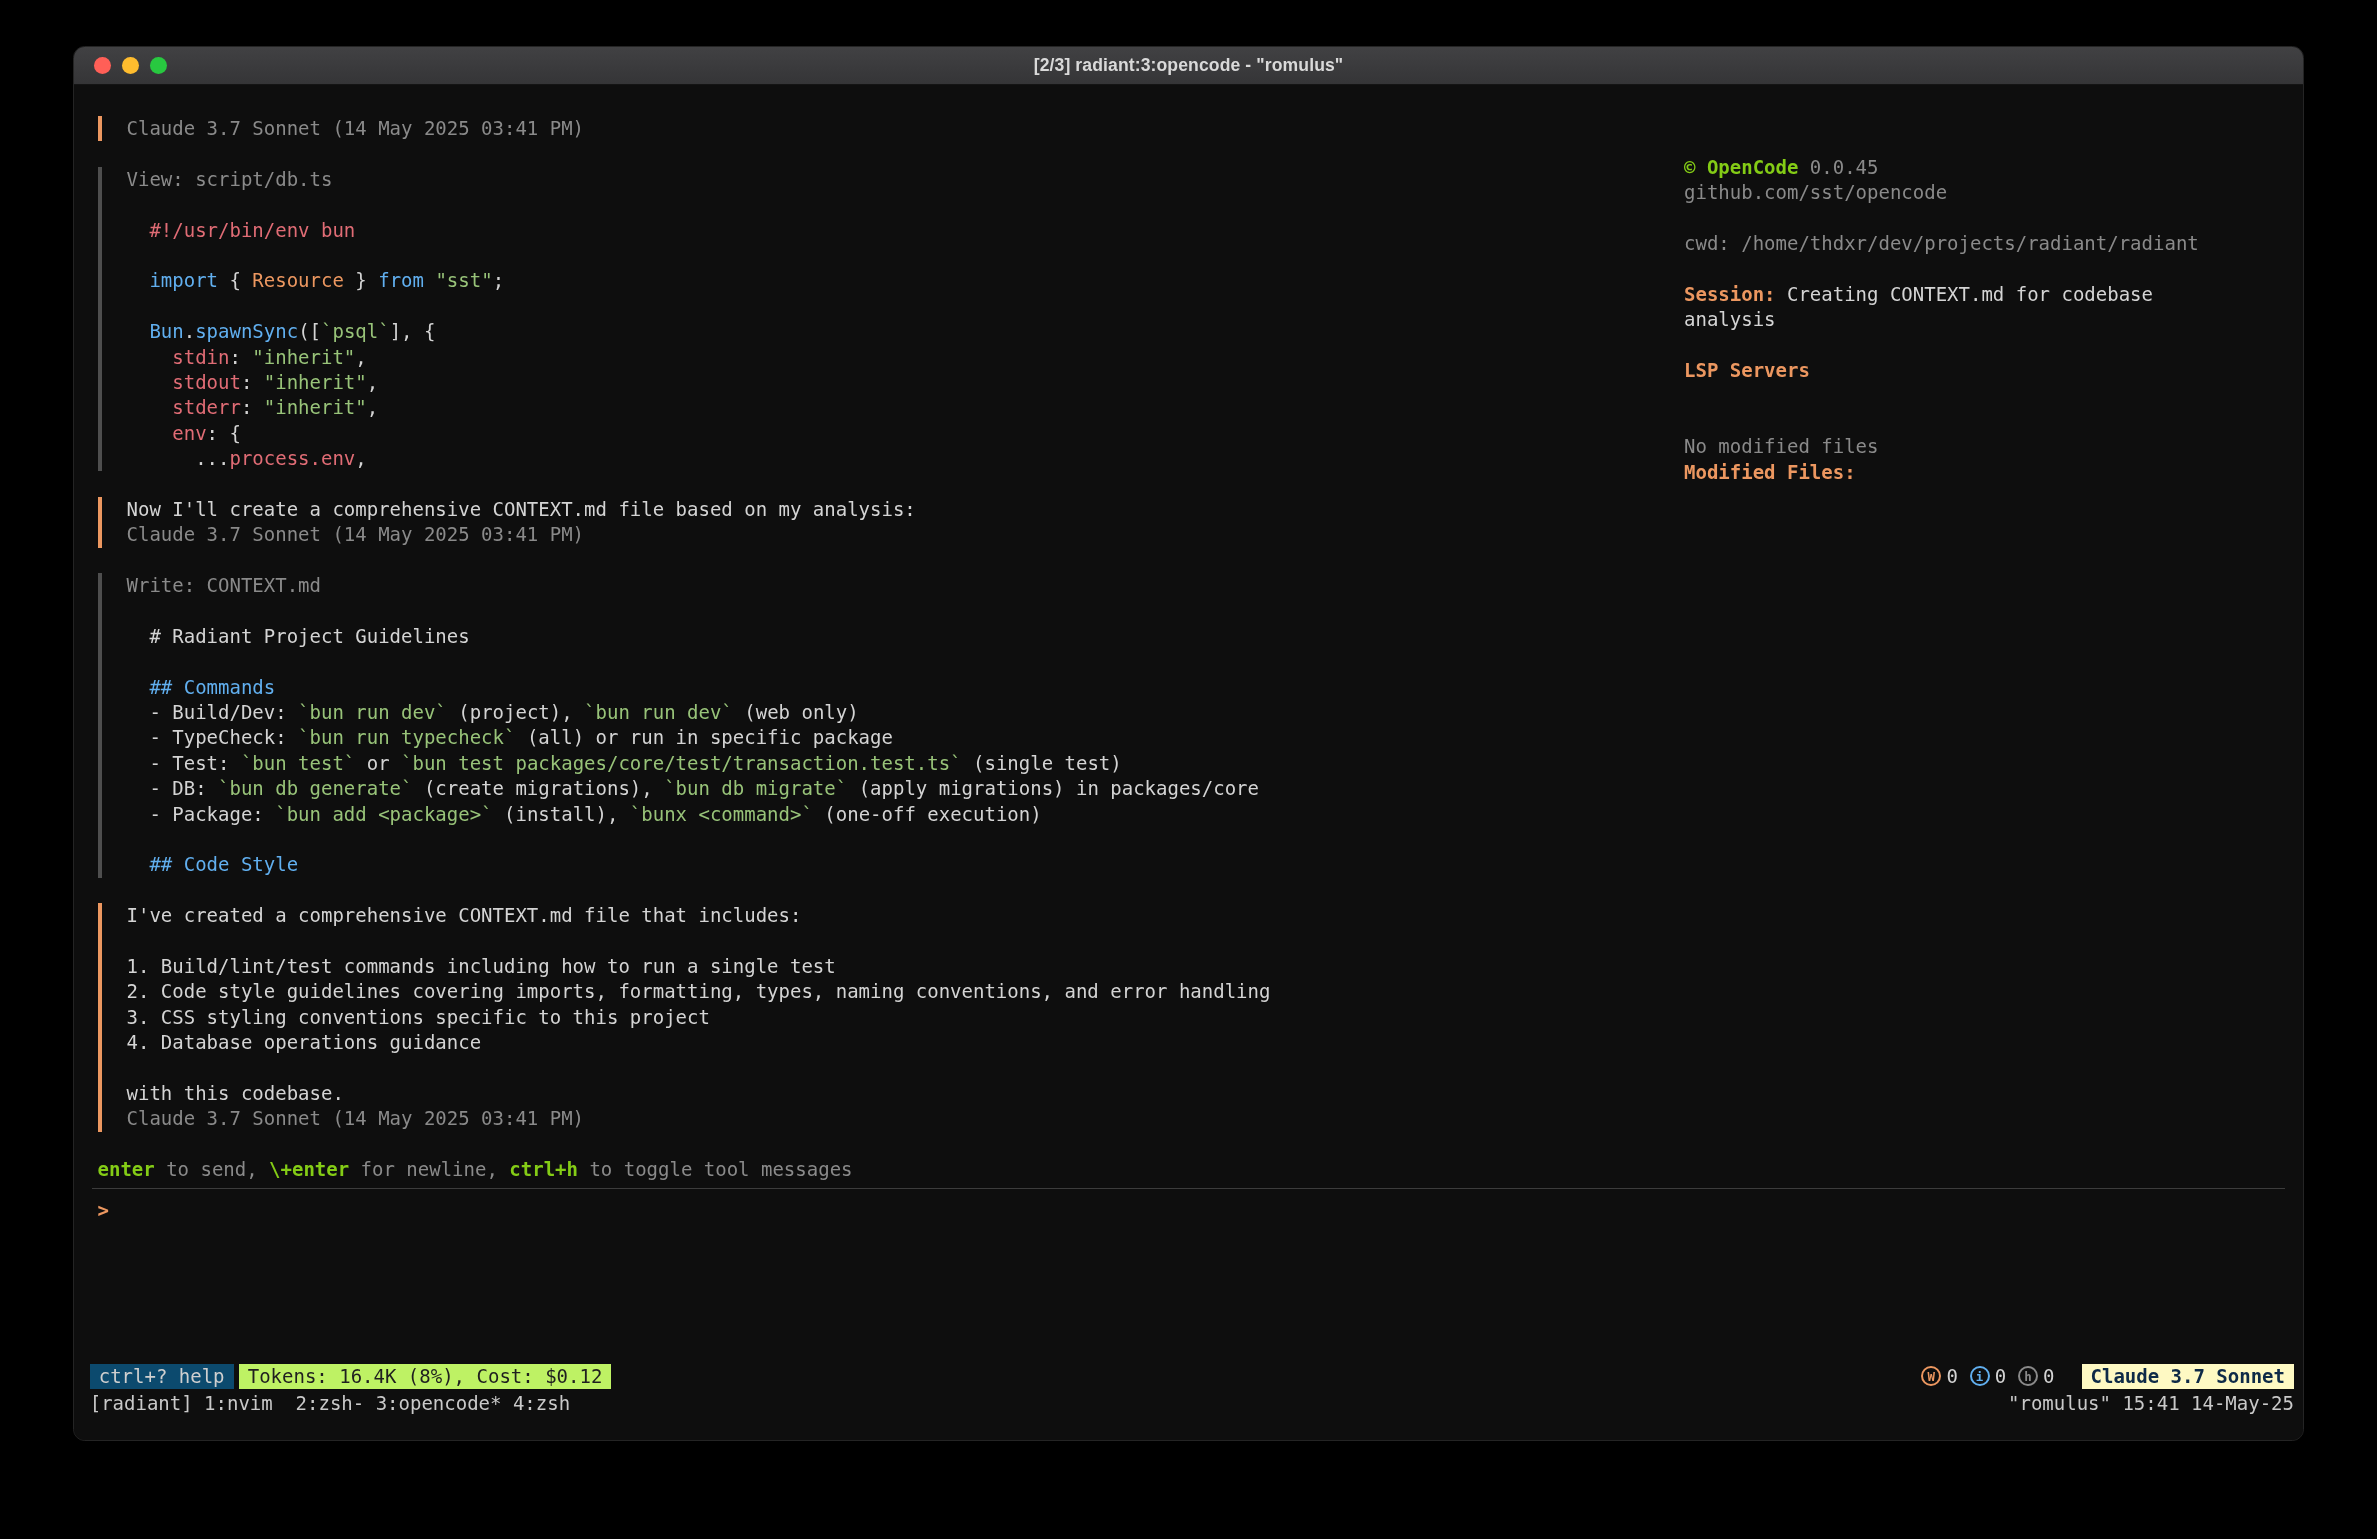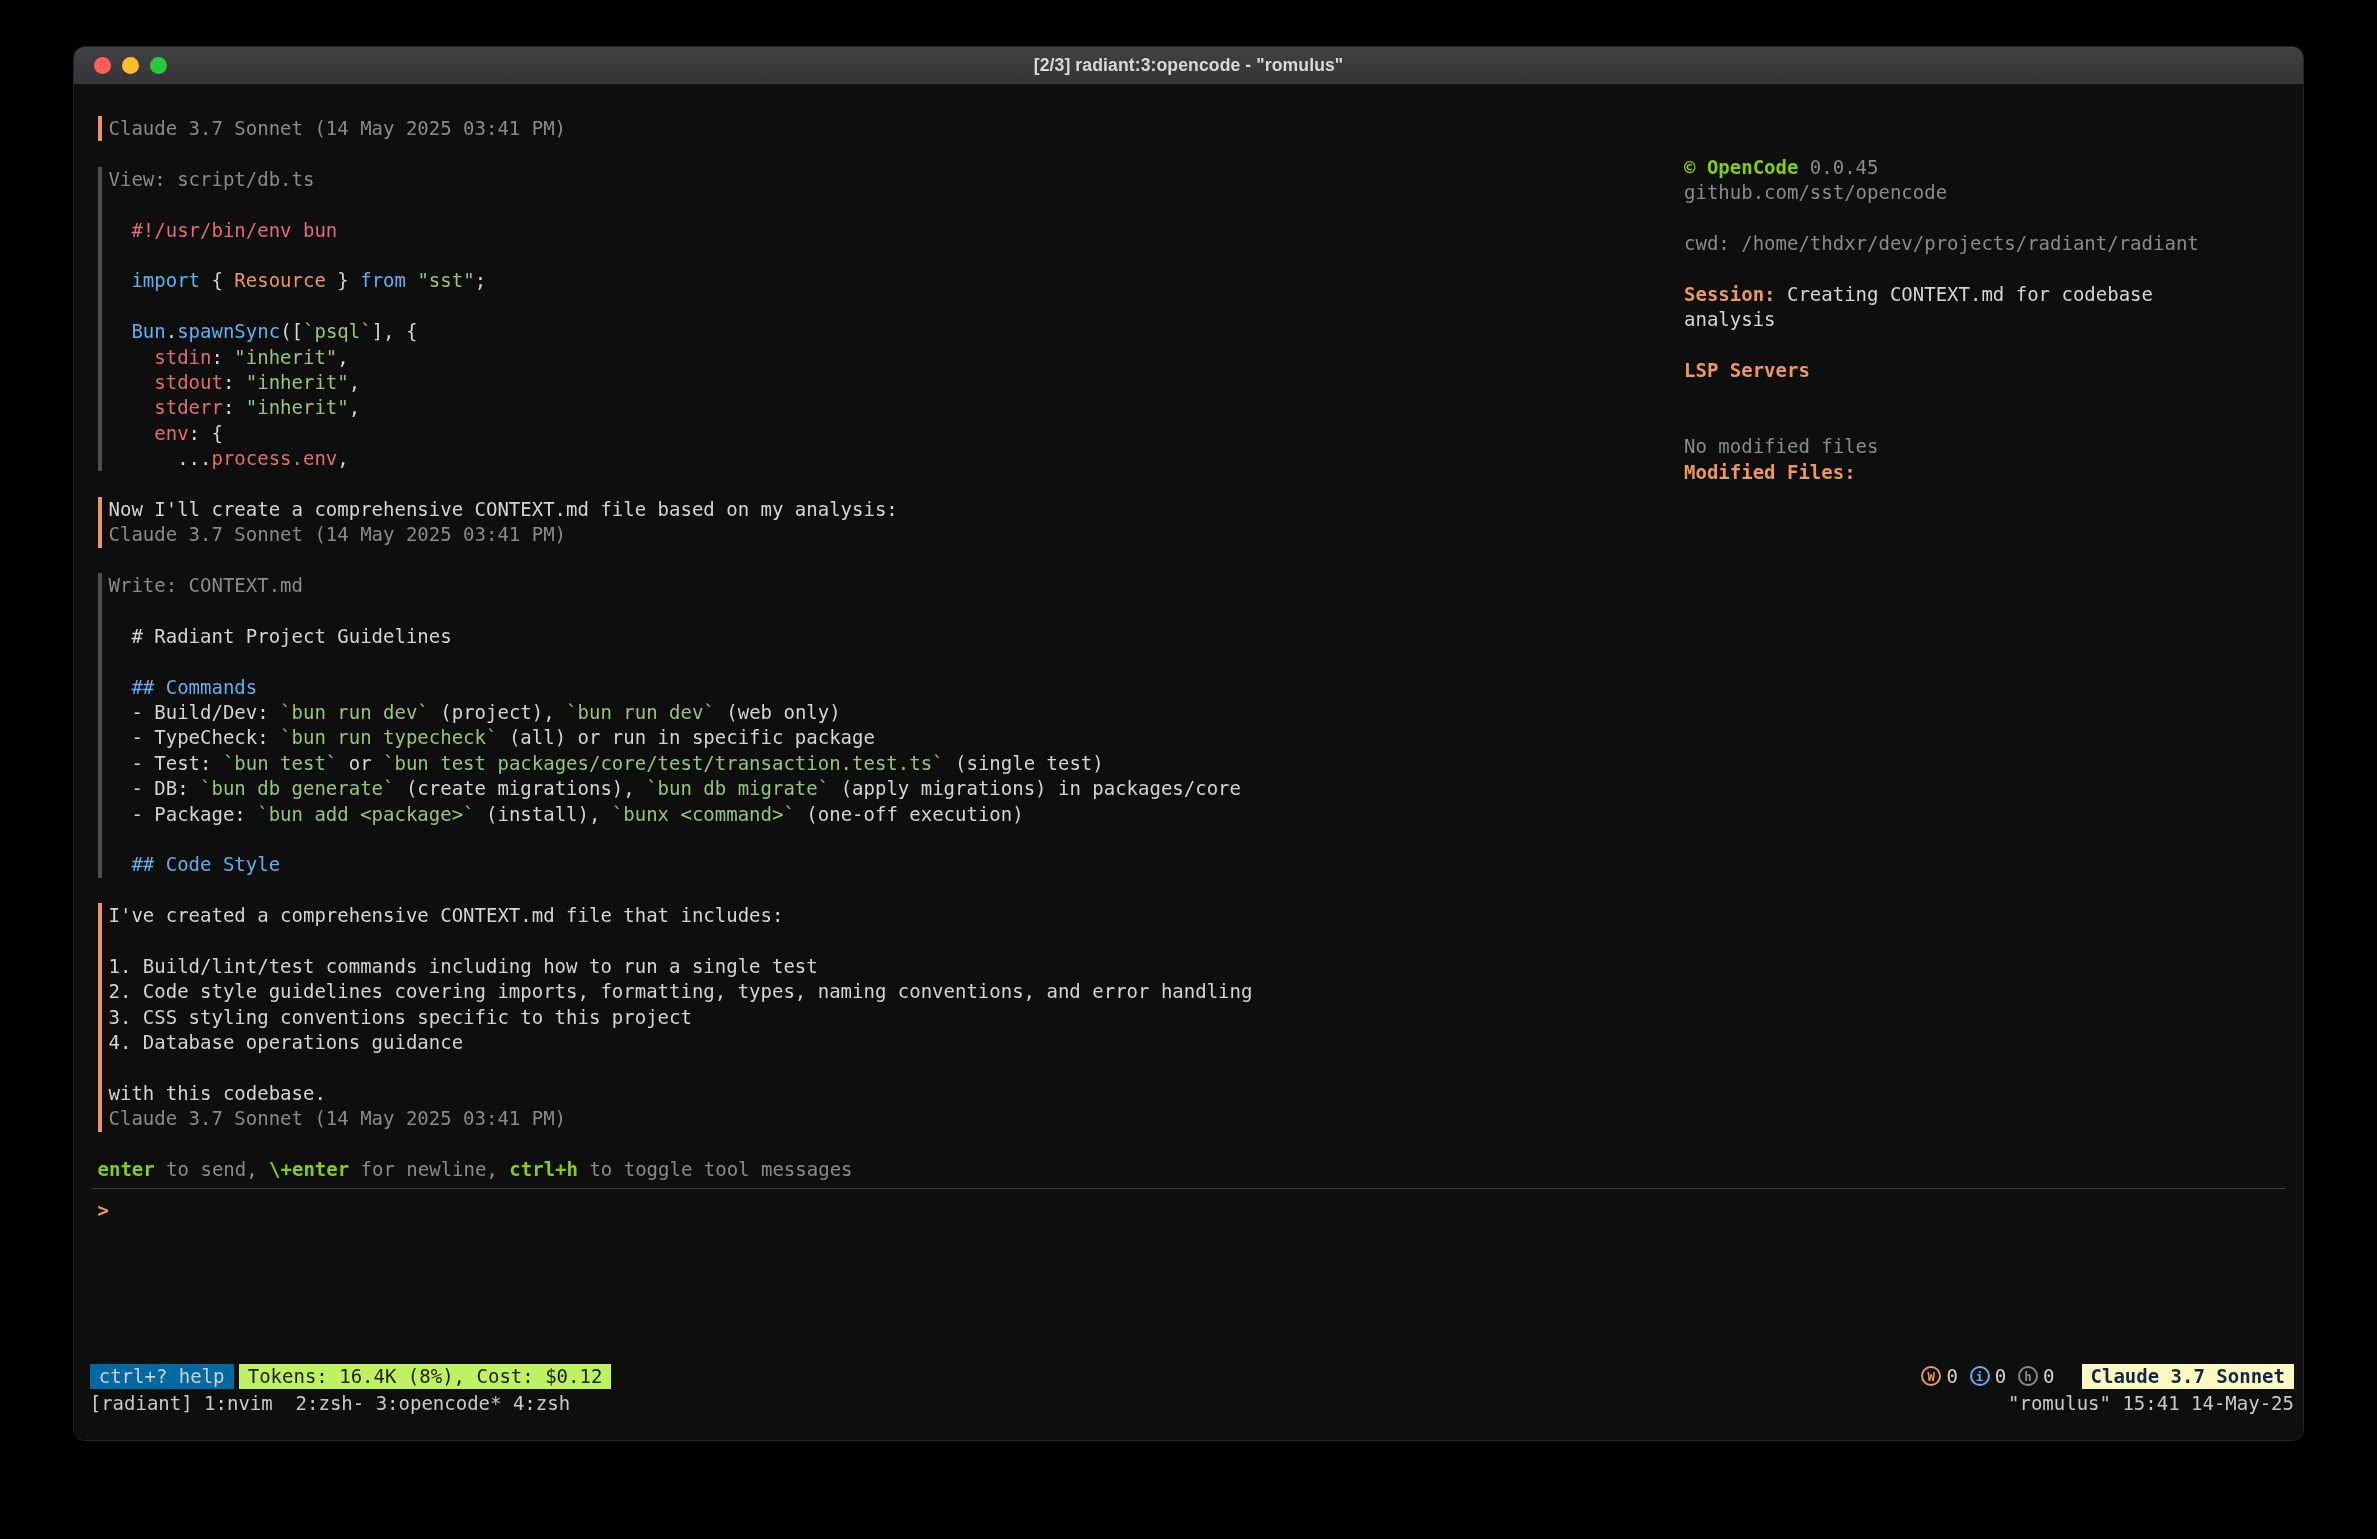--- a/index.html
+++ b/index.html
@@ -25,21 +25,21 @@
   .title { font-family:"Liberation Sans", sans-serif; font-size:17.6px; font-weight:700; color:#d9d9d9; letter-spacing:0.1px; }
 
   .terminal {
     position:absolute; top:38px; left:0; right:0; bottom:0; background:#0e0e0e;
     font-size:19px; line-height:25.4px; color:#d4d4d4;
     padding:31px 0 0 23.5px;
   }
   .line { height:25.4px; white-space:pre; }
 
   .main { width:1566px; }
-  .block { border-left:4.6px solid #4e4e4e; padding-left:7px; margin-bottom:25.4px; }
+  .block { border-left:4.6px solid #4e4e4e; padding-left:25px; margin-bottom:25.4px; }
   .block.orange { border-color:#ec9760; }
   .block.gray { border-color:#4e4e4e; }
 
   .fg   { color:#d4d4d4; }
   .dim  { color:#8a8a8a; }
   .wht  { color:#84cc16; font-weight:700; }
   .org  { color:#ec9760; }
   .orgb { color:#ec9760; font-weight:700; }
   .red  { color:#e06c75; }
   .blu  { color:#61afef; }
@@ -49,21 +49,21 @@
 
   .hint { margin-top:23.5px; white-space:pre; }
   .rule { height:1.3px; background:#3c3c3c; margin:5.2px 18px 0 -5.2px; }
   .prompt-line { margin-top:9px; color:#ec9760; font-weight:700; white-space:pre; }
 
   .statusbar {
     position:absolute; left:15.7px; right:9px; bottom:51px;
     display:flex; align-items:center;
   }
   .badge { display:inline-flex; align-items:center; height:25px; padding:0 9px; white-space:pre; }
-  .badge.help { background:#0369a1; color:#cfcfcf; }
+  .badge.help { background:#0c4a6e; color:#cfcfcf; }
   .badge.tokens { background:#bef264; color:#1f1f1f; margin-left:5.2px; }
   .badge.model { background:#fef9c3; color:#0e2a47; font-weight:700; margin-left:27px; }
   .diagnostics { margin-left:auto; display:flex; align-items:center; }
   .diag-icon {
     width:20px; height:20px; border:2px solid currentColor; border-radius:50%;
     display:inline-flex; align-items:center; justify-content:center;
     font-size:12.4px; font-weight:700;
   }
   .diag-count { color:#d4d4d4; margin-left:5.2px; margin-right:11.7px; }
   .diagnostics > :last-child { margin-right:0; }

